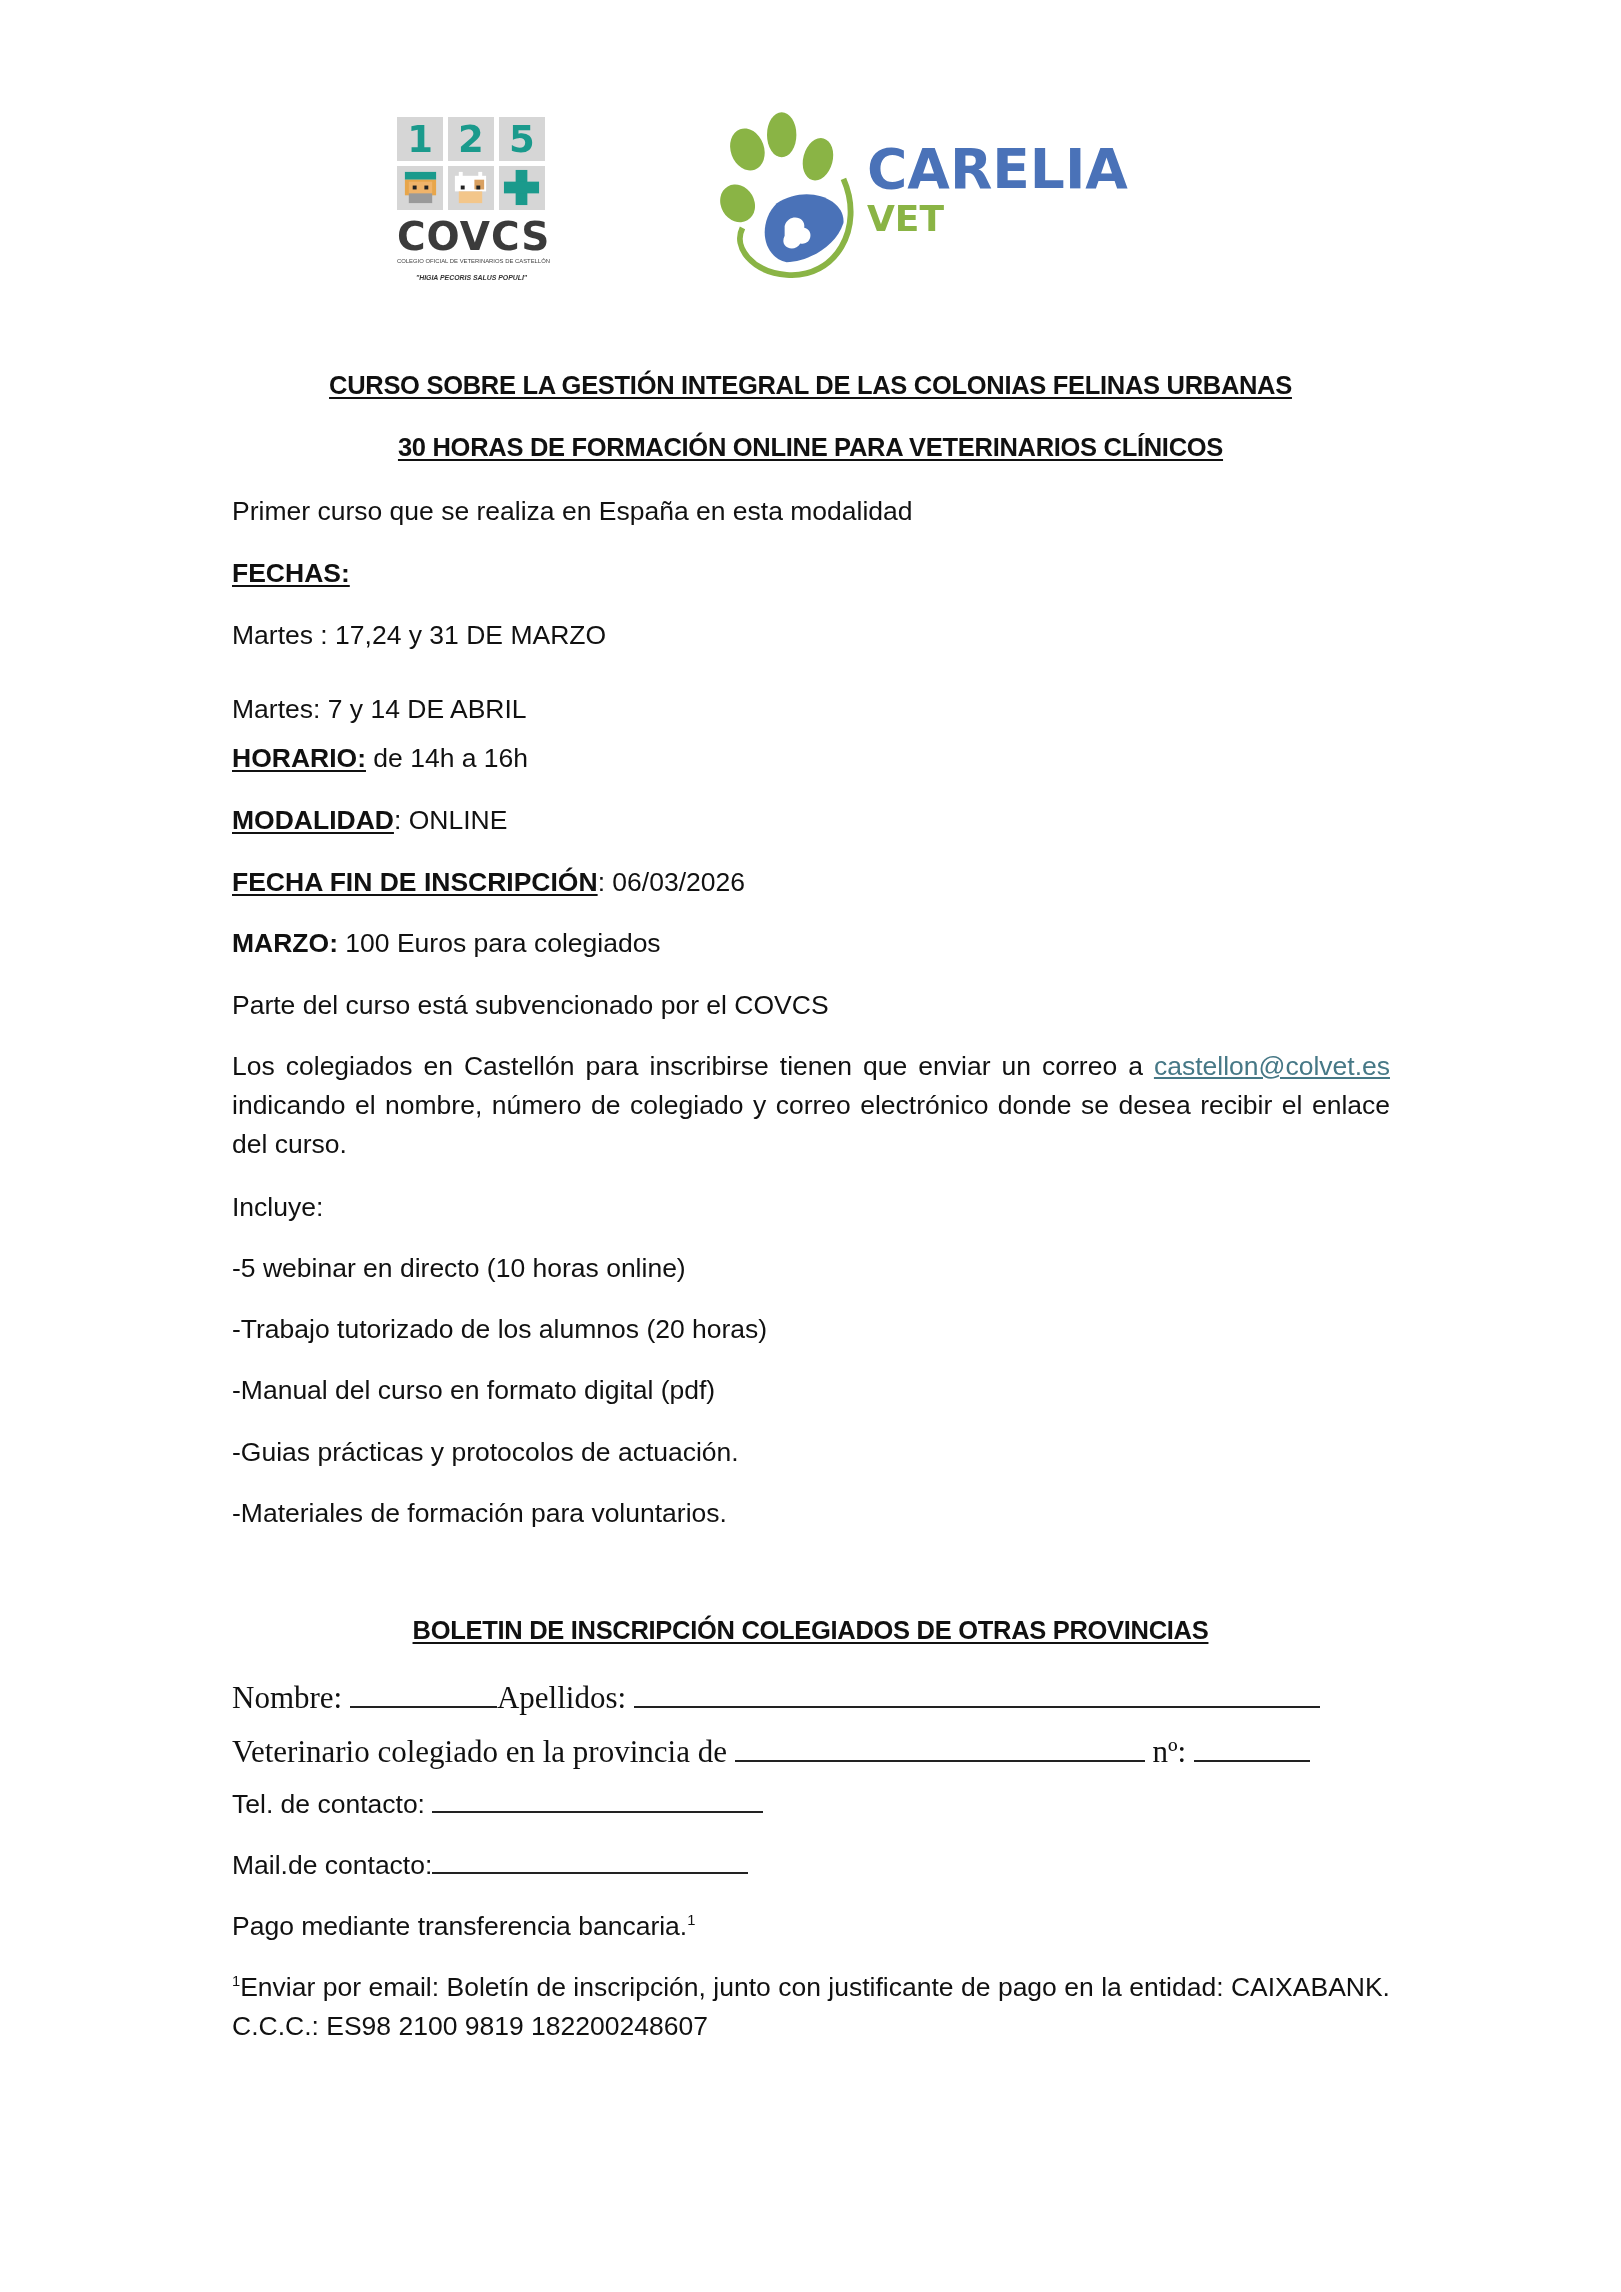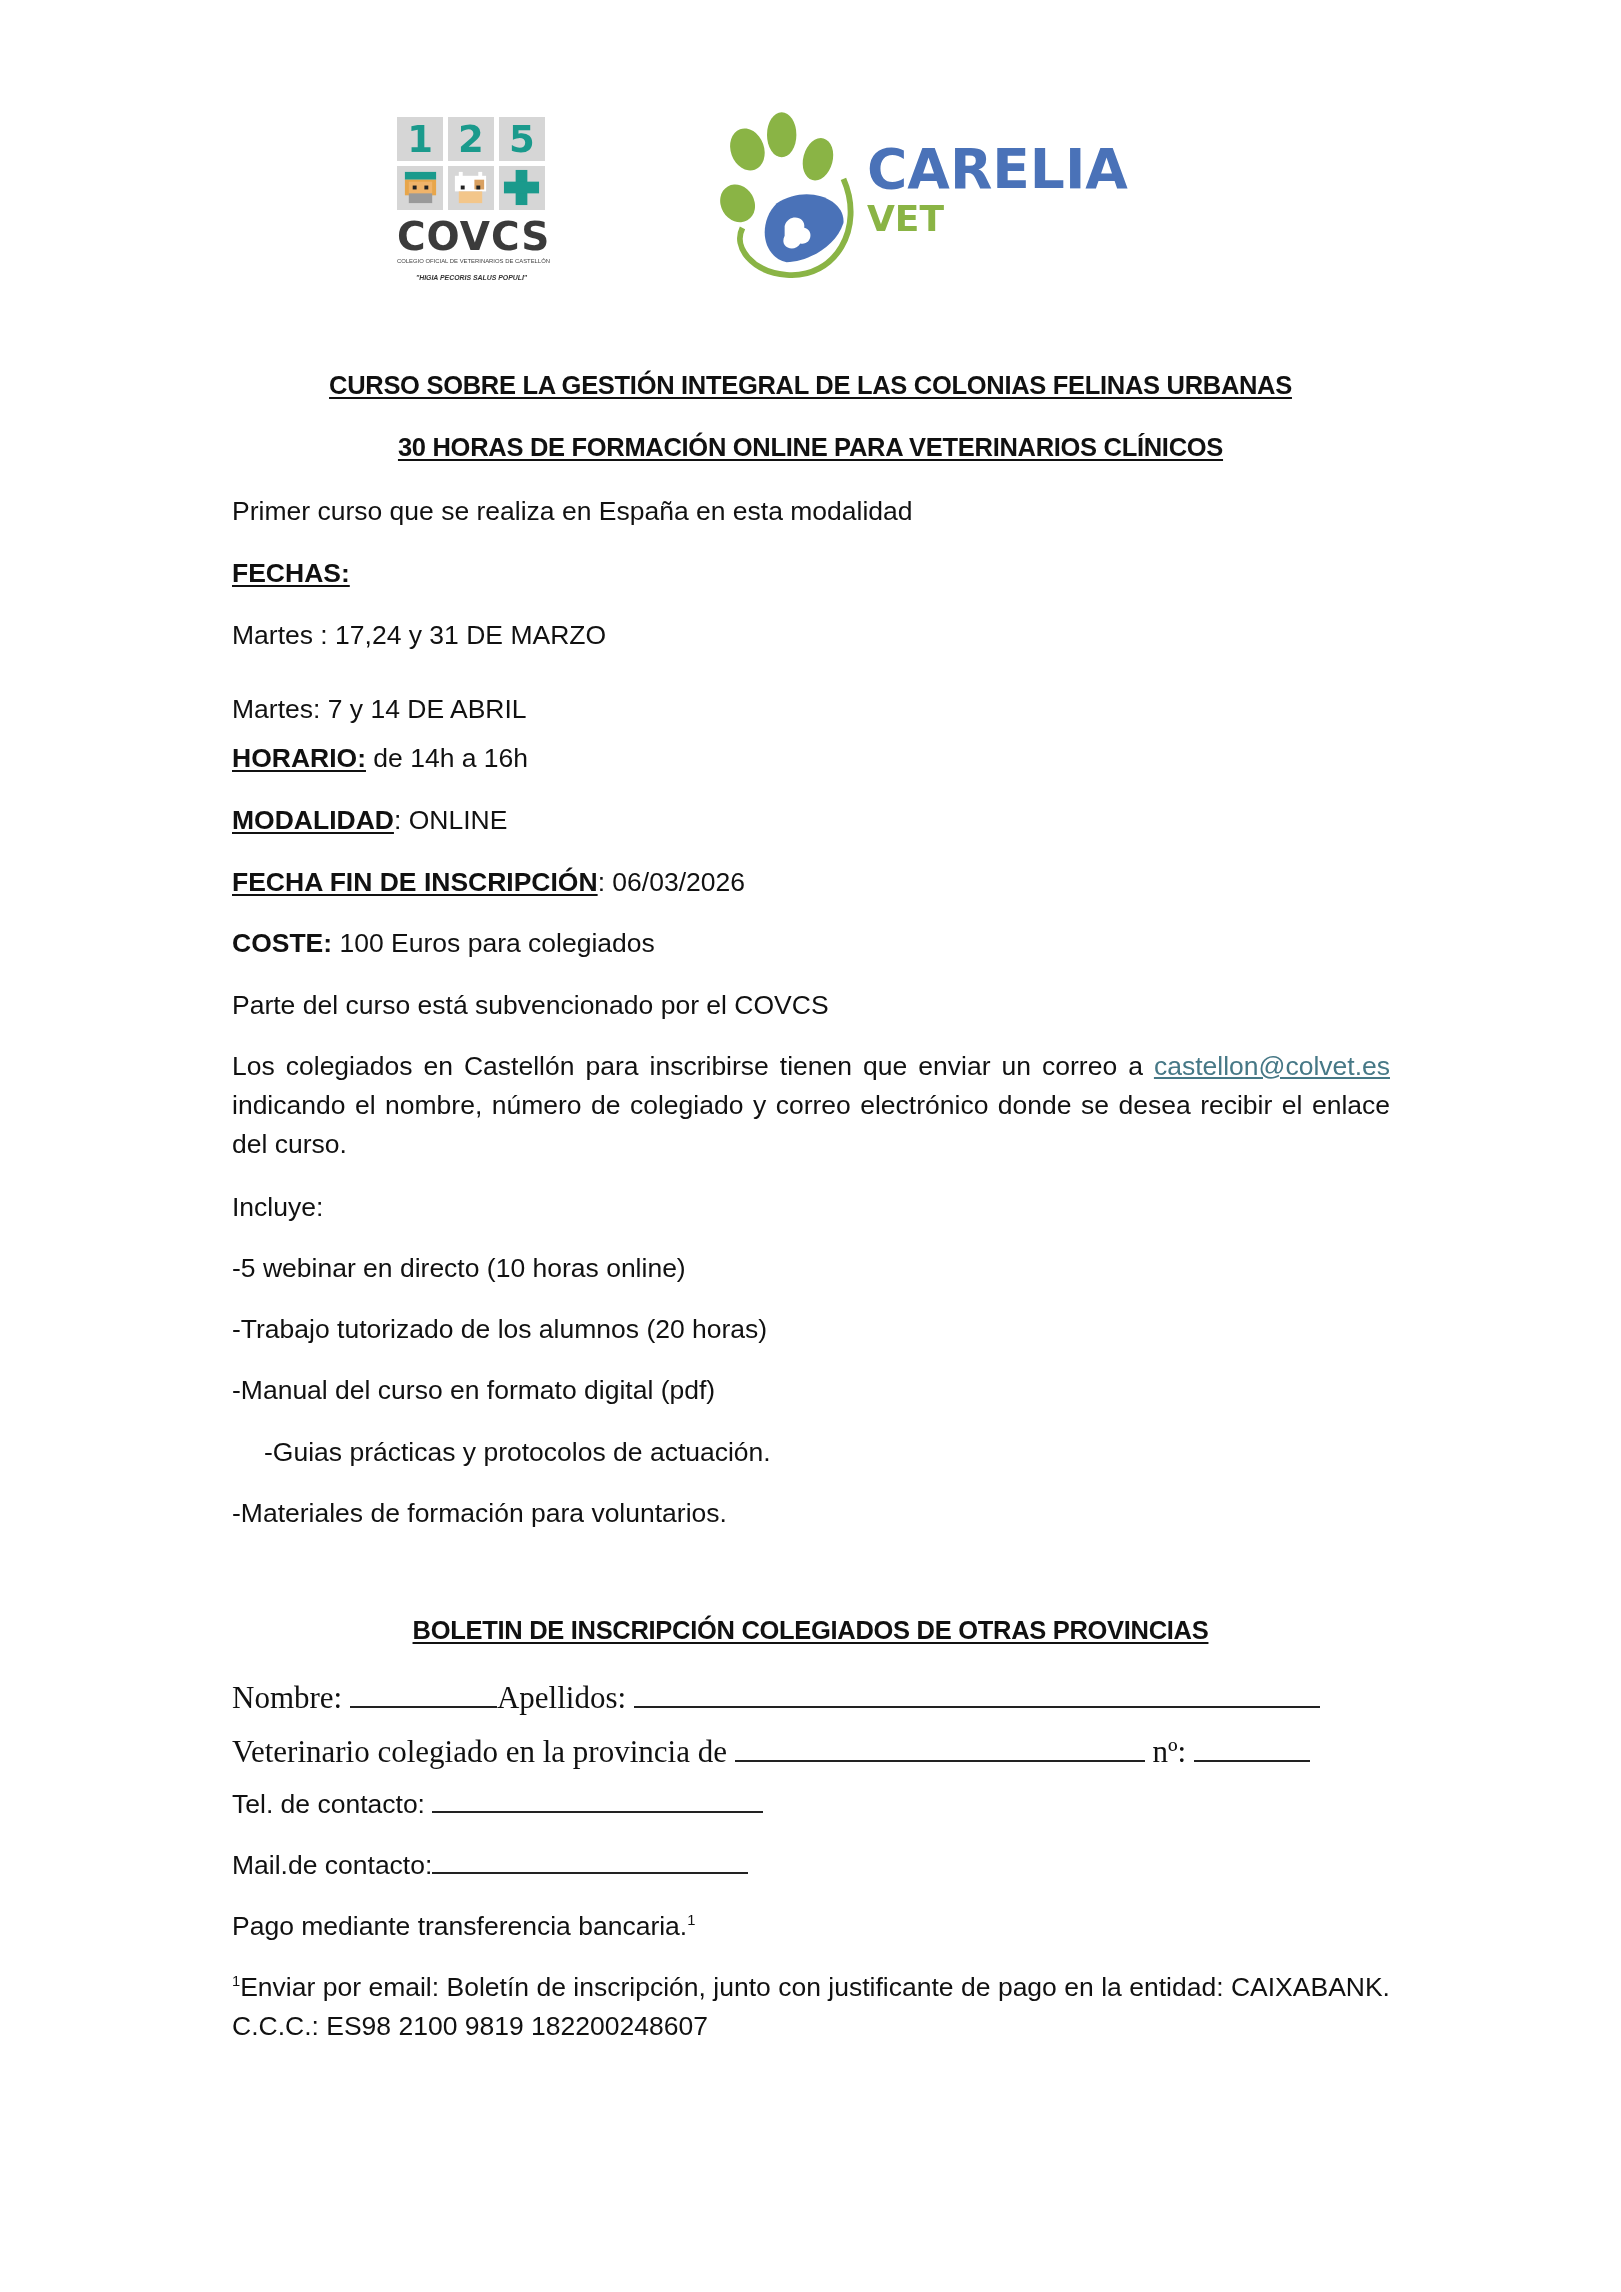--- a/index.html
+++ b/index.html
@@ -116,30 +116,30 @@
 
 <div class="line" style="top:492px;">Primer curso que se realiza en España en esta modalidad</div>
 
 <div class="line" style="top:554px;"><b class="u">FECHAS:</b></div>
 <div class="line" style="top:616px;">Martes : 17,24 y 31 DE MARZO</div>
 <div class="line" style="top:690px;">Martes: 7 y 14  DE ABRIL</div>
 
 <div class="line" style="top:739px;"><b class="u">HORARIO:</b><span> de 14h a 16h</span></div>
 <div class="line" style="top:801px;"><b class="u">MODALIDAD</b><span>: ONLINE</span></div>
 <div class="line" style="top:863px;"><b class="u">FECHA FIN DE INSCRIPCIÓN</b><span>: 06/03/2026</span></div>
-<div class="line" style="top:924px;"><b>COSTE:</b><span> 100 Euros para colegiados</span></div>
+<div class="line" style="top:924px;"><b>MARZO:</b><span> 100 Euros para colegiados</span></div>
 <div class="line" style="top:986px;">Parte del curso está subvencionado por el COVCS</div>
 
 <div class="para" style="top:1047px;"><span>Los colegiados en Castellón para inscribirse tienen que enviar un correo a </span><a class="link">castellon@colvet.es</a><span> indicando el nombre, número de colegiado y correo electrónico donde se desea recibir el enlace del curso.</span></div>
 
 <div class="line" style="top:1188px;">Incluye:</div>
 <div class="line" style="top:1249px;">-5 webinar en directo (10 horas online)</div>
 <div class="line" style="top:1310px;">-Trabajo tutorizado de los alumnos (20 horas)</div>
 <div class="line" style="top:1371px;">-Manual del curso en formato digital (pdf)</div>
-<div class="line" style="top:1433px;margin-left:32px;">-Guias prácticas y protocolos de actuación.</div>
+<div class="line" style="top:1433px;">-Guias prácticas y protocolos de actuación.</div>
 <div class="line" style="top:1494px;">-Materiales de formación para voluntarios.</div>
 
 <div class="heading" style="top:1616px;">BOLETIN DE INSCRIPCIÓN COLEGIADOS DE OTRAS PROVINCIAS</div>
 
 <div class="form-serif" style="top:1678px;">
   <span>Nombre:</span>
   <span class="blank" style="width:147px;"></span><span>Apellidos:</span>
   <span class="blank" style="width:686px;"></span>
 </div>
 

